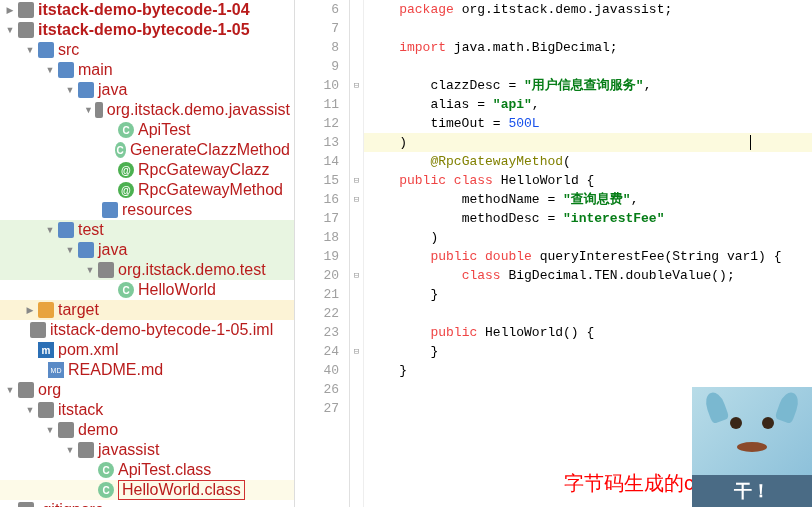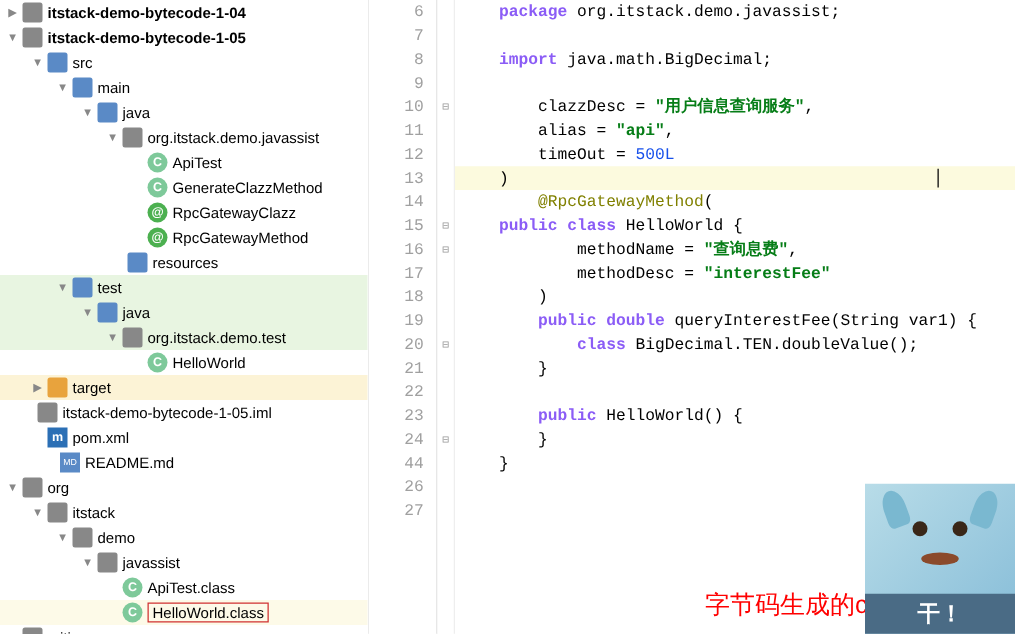--- a/index.html
+++ b/index.html
@@ -11,36 +11,36 @@
 .icon { width: 16px; height: 16px; display: inline-flex; align-items: center; justify-content: center; margin-right: 4px; font-size: 10px; }
 .icon-folder { background: #888; border-radius: 2px; }
 .icon-folder-blue { background: #5a8ac6; border-radius: 2px; }
 .icon-folder-orange { background: #e8a33d; border-radius: 2px; }
 .icon-folder-pkg { background: #888; border-radius: 2px; }
 .icon-class-light { background: #7ec99a; color: #fff; border-radius: 50%; font-weight: bold; }
 .icon-a-green { background: #4cb050; color: #fff; border-radius: 50%; font-weight: bold; }
 .icon-iml { background: #888; border-radius: 2px; color: #fff; }
 .icon-m { background: #2b6fb5; color: #fff; font-weight: bold; }
 .icon-md { background: #5a8ac6; color: #fff; font-size: 7px; }
-.label { font-size: 12px; color: #000000; }
+.label { font-size: 16px; color: #b91c1c; }
 .label.bold { font-weight: bold; }
 .hl-green { background: #e8f5e1; }
 .hl-yellow { background: #fcf3d6; }
 .hl-lightyellow { background: #fdfae8; }
 .red-box { border: 1px solid #d03030; display: inline-block; padding: 0 3px; }
 
 .editor-panel { flex: 1; display: flex; font-family: "Consolas", "Courier New", monospace; font-size: 13px; position: relative; }
 .gutter { width: 55px; background: #fff; text-align: right; padding-right: 10px; color: #a0a0a0; border-right: 1px solid #e0e0e0; }
 .gutter-line { height: 19px; line-height: 19px; }
 .fold-col { width: 14px; background: #fff; border-right: 1px solid #eee; }
 .fold-mark { height: 19px; display: flex; align-items: center; justify-content: center; font-size: 9px; color: #999; }
 .code-area { flex: 1; background: #fff; position: relative; }
 .code-line { height: 19px; line-height: 19px; white-space: pre; padding-left: 4px; }
 .code-line.hl { background: #fcfade; }
-.kw { color: #8b5cf6; font-weight: bold; }
+.kw { color: #ef4444; font-weight: normal; }
 .ann { color: #808000; }
 .str { color: #067d17; font-weight: bold; }
 .num { color: #1750eb; }
 .cls { color: #000; }
 .caret { display: inline-block; width: 1px; height: 15px; background: #000; vertical-align: middle; }
 
 .sticker { position: absolute; right: 0; bottom: 0; width: 120px; height: 120px; background: linear-gradient(135deg, #b8dce8 0%, #87bdd8 100%); display: flex; flex-direction: column; align-items: center; justify-content: space-between; }
 .sticker-face { width: 80px; height: 70px; margin-top: 10px; position: relative; }
 .sticker-eye { position: absolute; width: 12px; height: 12px; background: #3a2718; border-radius: 50%; }
 .sticker-eye.left { top: 20px; left: 18px; }
@@ -203,21 +203,21 @@
     <div class="gutter-line">15</div>
     <div class="gutter-line">16</div>
     <div class="gutter-line">17</div>
     <div class="gutter-line">18</div>
     <div class="gutter-line">19</div>
     <div class="gutter-line">20</div>
     <div class="gutter-line">21</div>
     <div class="gutter-line">22</div>
     <div class="gutter-line">23</div>
     <div class="gutter-line">24</div>
-    <div class="gutter-line">44</div>
+    <div class="gutter-line">40</div>
     <div class="gutter-line">26</div>
     <div class="gutter-line">27</div>
   </div>
   <div class="fold-col">
     <div class="fold-mark"></div>
       <div class="fold-mark"></div>
       <div class="fold-mark"></div>
       <div class="fold-mark"></div>
     <div class="fold-mark">⊟</div>
     <div class="fold-mark"></div>

